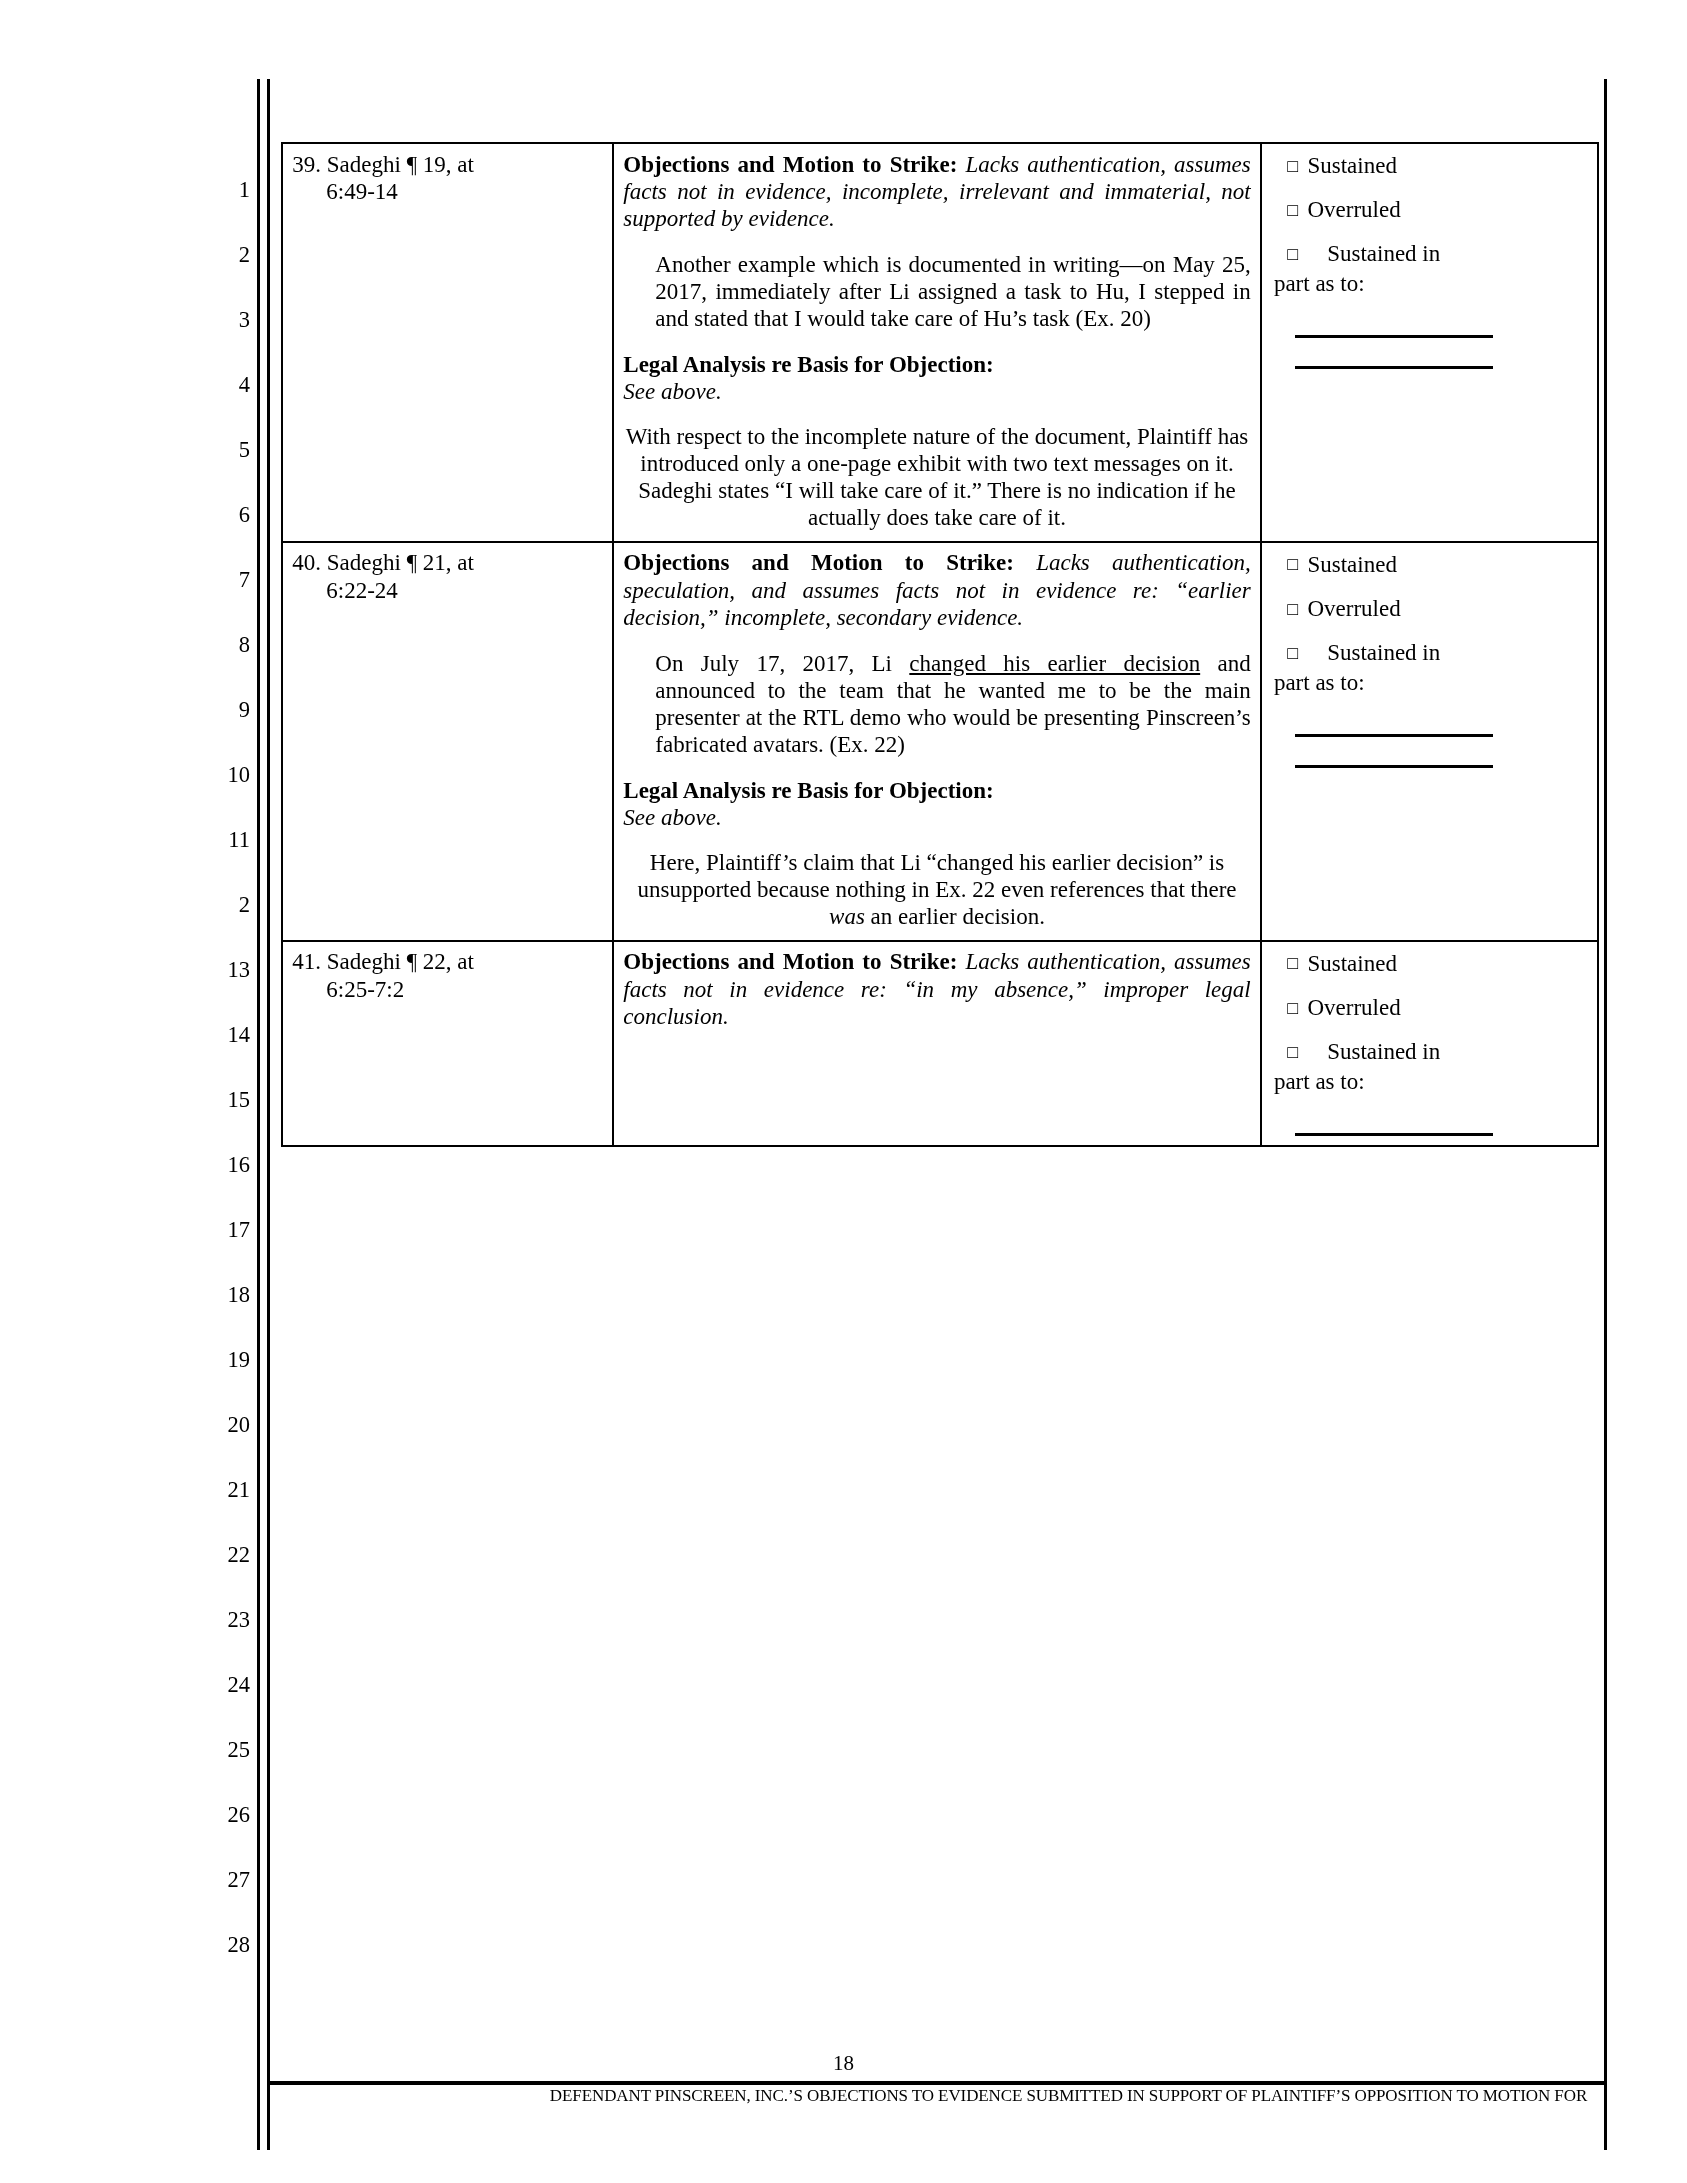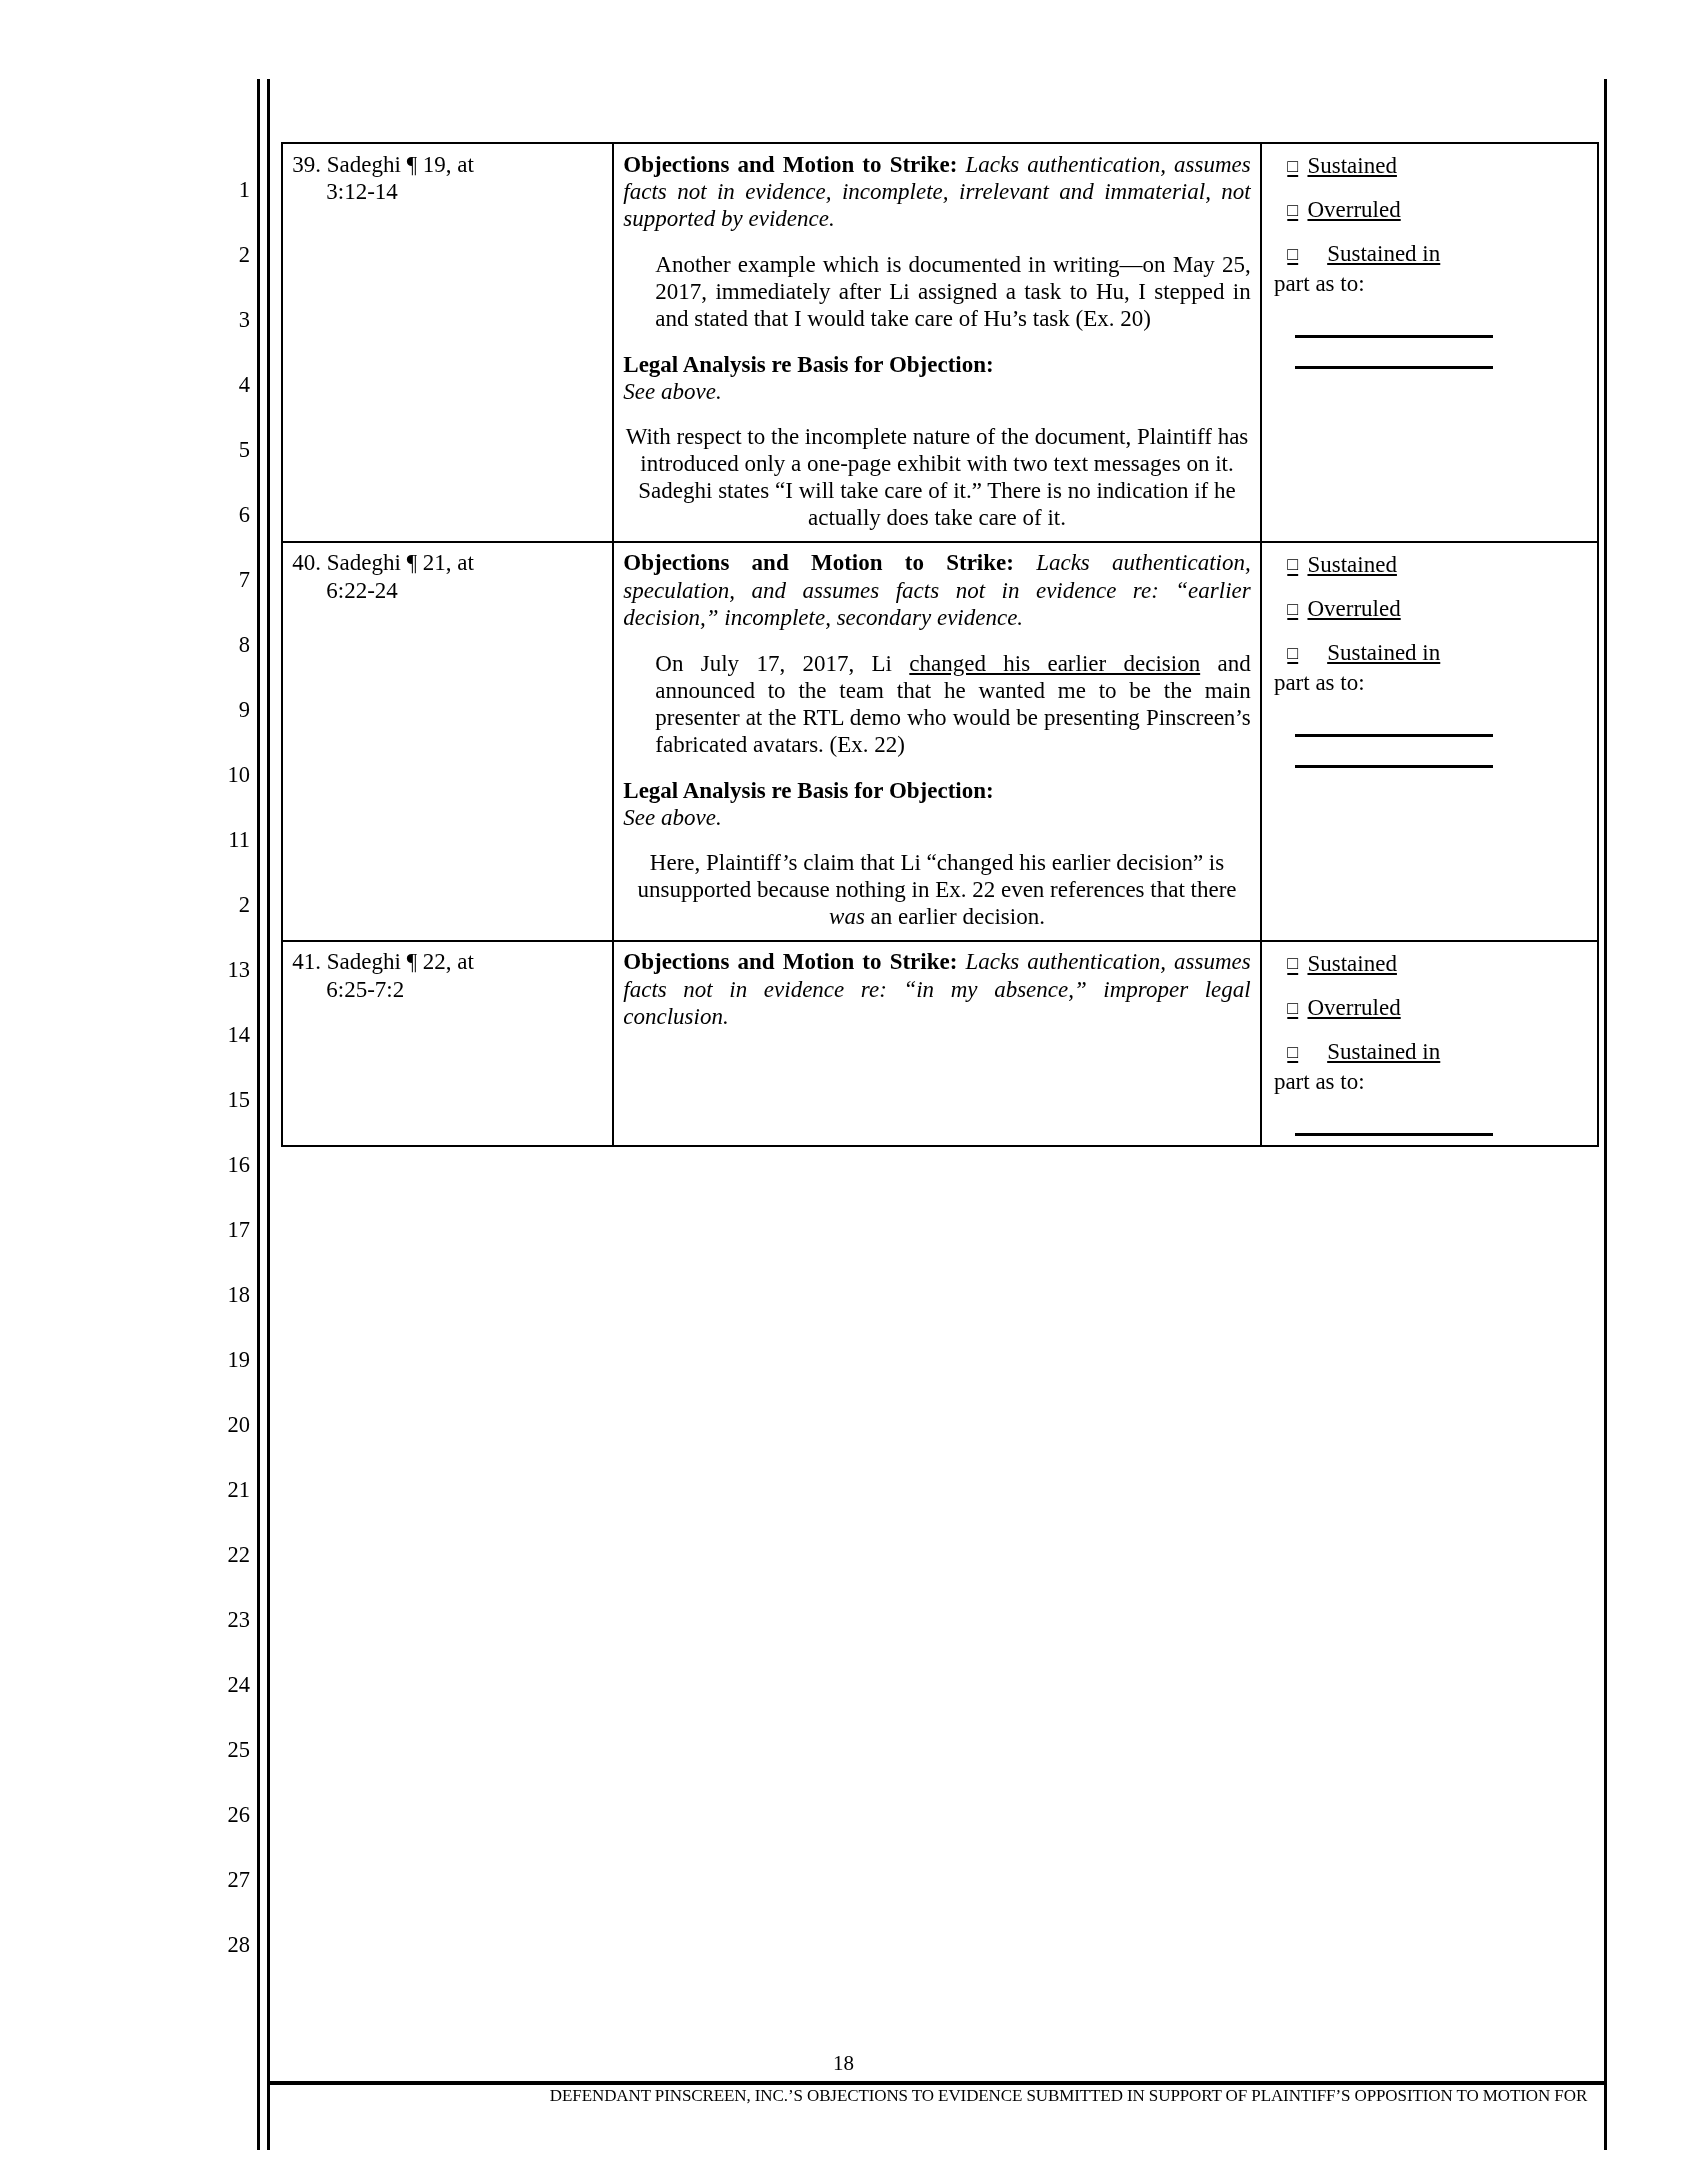--- a/index.html
+++ b/index.html
@@ -94,21 +94,20 @@
     text-align: center;
   }
   .u { text-decoration: underline; }
   .ital { font-style: italic; }
 
   
   .ruling-opt {
     margin: 0 0 17px 0;
     padding-left: 16px;
     text-align: justify;
-    text-decoration: underline;
   }
   .ruling-opt.first { margin-top: 1.3px; }
   .ruling-opt .box {
     font-size: 18px;
     vertical-align: 1.3px;
     margin-right: 9.3px;
   }
   .ruling-opt .box-wide { margin-right: 29px; }
   .ruling-cont { padding-left: 2.6px; margin: -14.6px 0 0 0; }
   .blank-line {
@@ -188,21 +187,21 @@
       <col class="col-cite">
       <col class="col-body">
       <col class="col-ruling">
     </colgroup>
     <tbody>
 
 
       <tr>
         <td>
           <div class="cite-line1">39. Sadeghi ¶ 19, at</div>
-          <div class="cite-line2">3:12-14</div>
+          <div class="cite-line2">6:49-14</div>
         </td>
         <td>
           <p class="obj-head">
             <b>Objections and Motion to Strike:</b>
             <i>Lacks authentication, assumes facts not in evidence, incomplete, irrelevant and immaterial, not supported by evidence.</i>
           </p>
           <p class="quote-block">Another example which is documented in writing—on May 25, 2017, immediately after Li assigned a task to Hu, I stepped in and stated that I would take care of Hu’s task (Ex. 20)</p>
           <p class="legal-head">Legal Analysis re Basis for Objection:</p>
           <p class="legal-sub">See above.</p>
           <p class="analysis-para">With respect to the incomplete nature of the document, Plaintiff has introduced only a one-page exhibit with two text messages on it. Sadeghi states “I will take care of it.” There is no indication if he actually does take care of it.</p>

